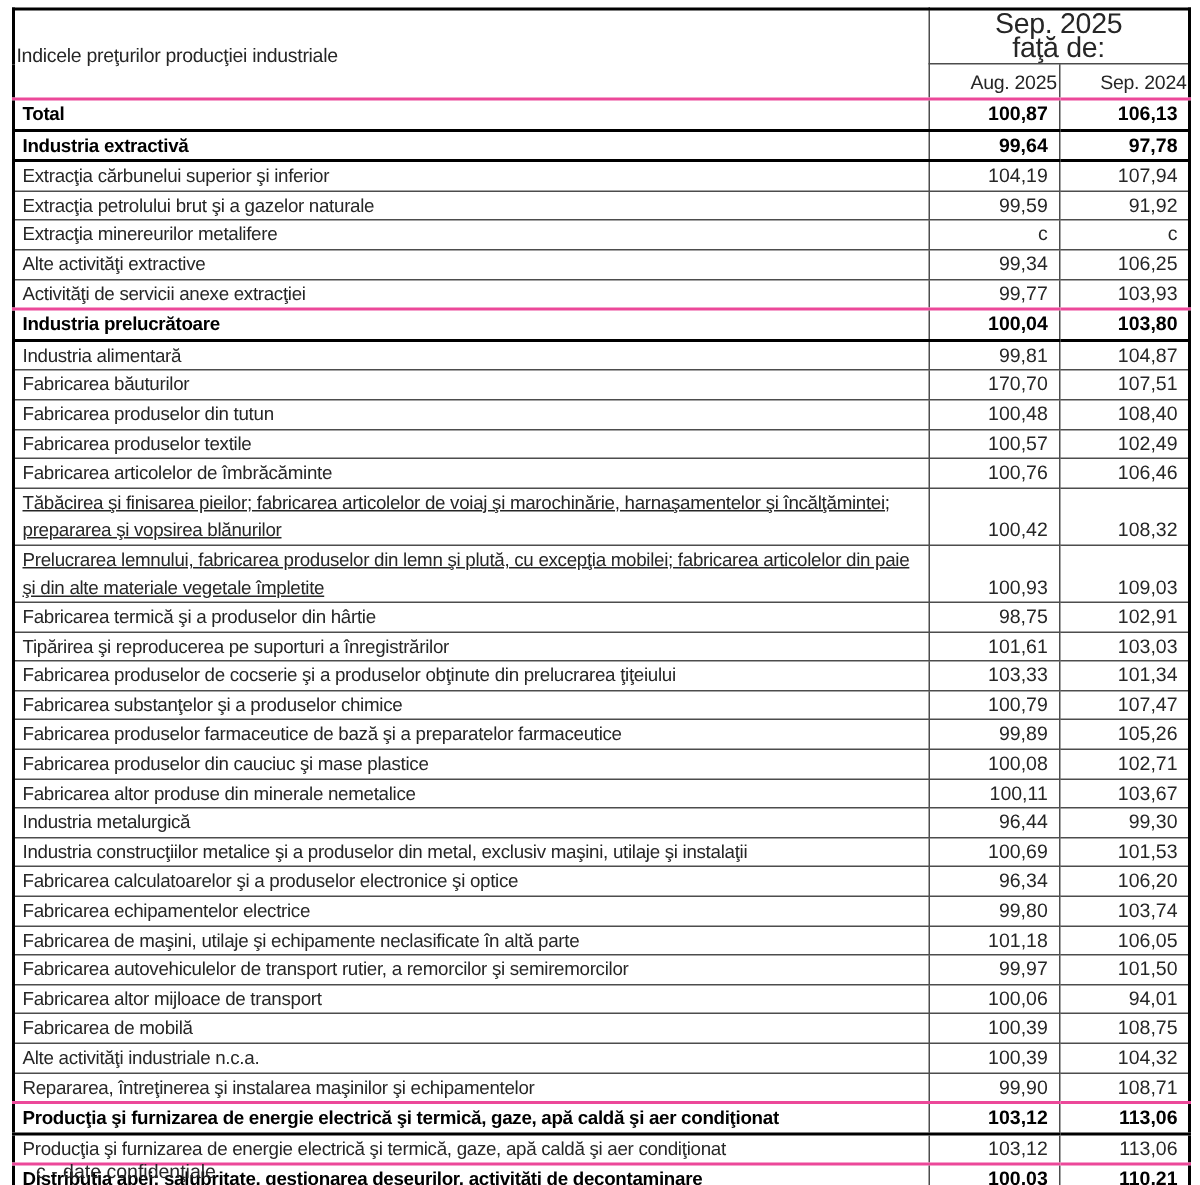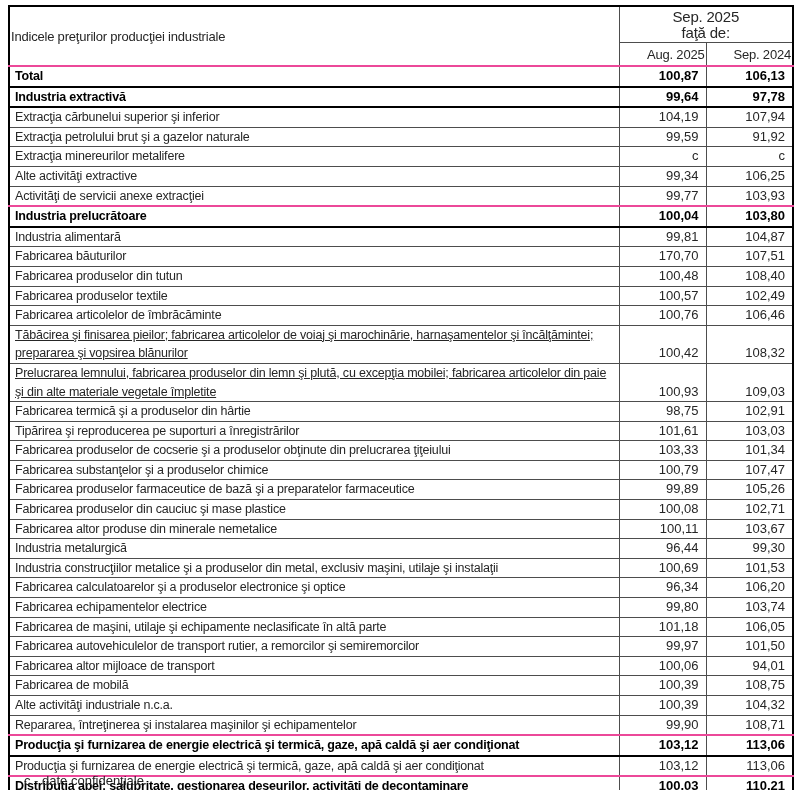--- a/index.html
+++ b/index.html
@@ -44,21 +44,21 @@
     vertical-align: middle;
     border-right: 1px solid #4d4d4d;
     font-size: 13px;
   }
   td.hdr-top {
     text-align: center;
     vertical-align: middle;
     height: 33px;
     line-height: 16px;
     border-bottom: 1px solid #4d4d4d;
-    font-size: 15px;
+    font-size: 19px;
   }
   td.hdr-sub {
     text-align: right;
     vertical-align: middle;
     height: 20px;
     border-left: 1px solid #4d4d4d;
     font-size: 13px;
   }
 
   

